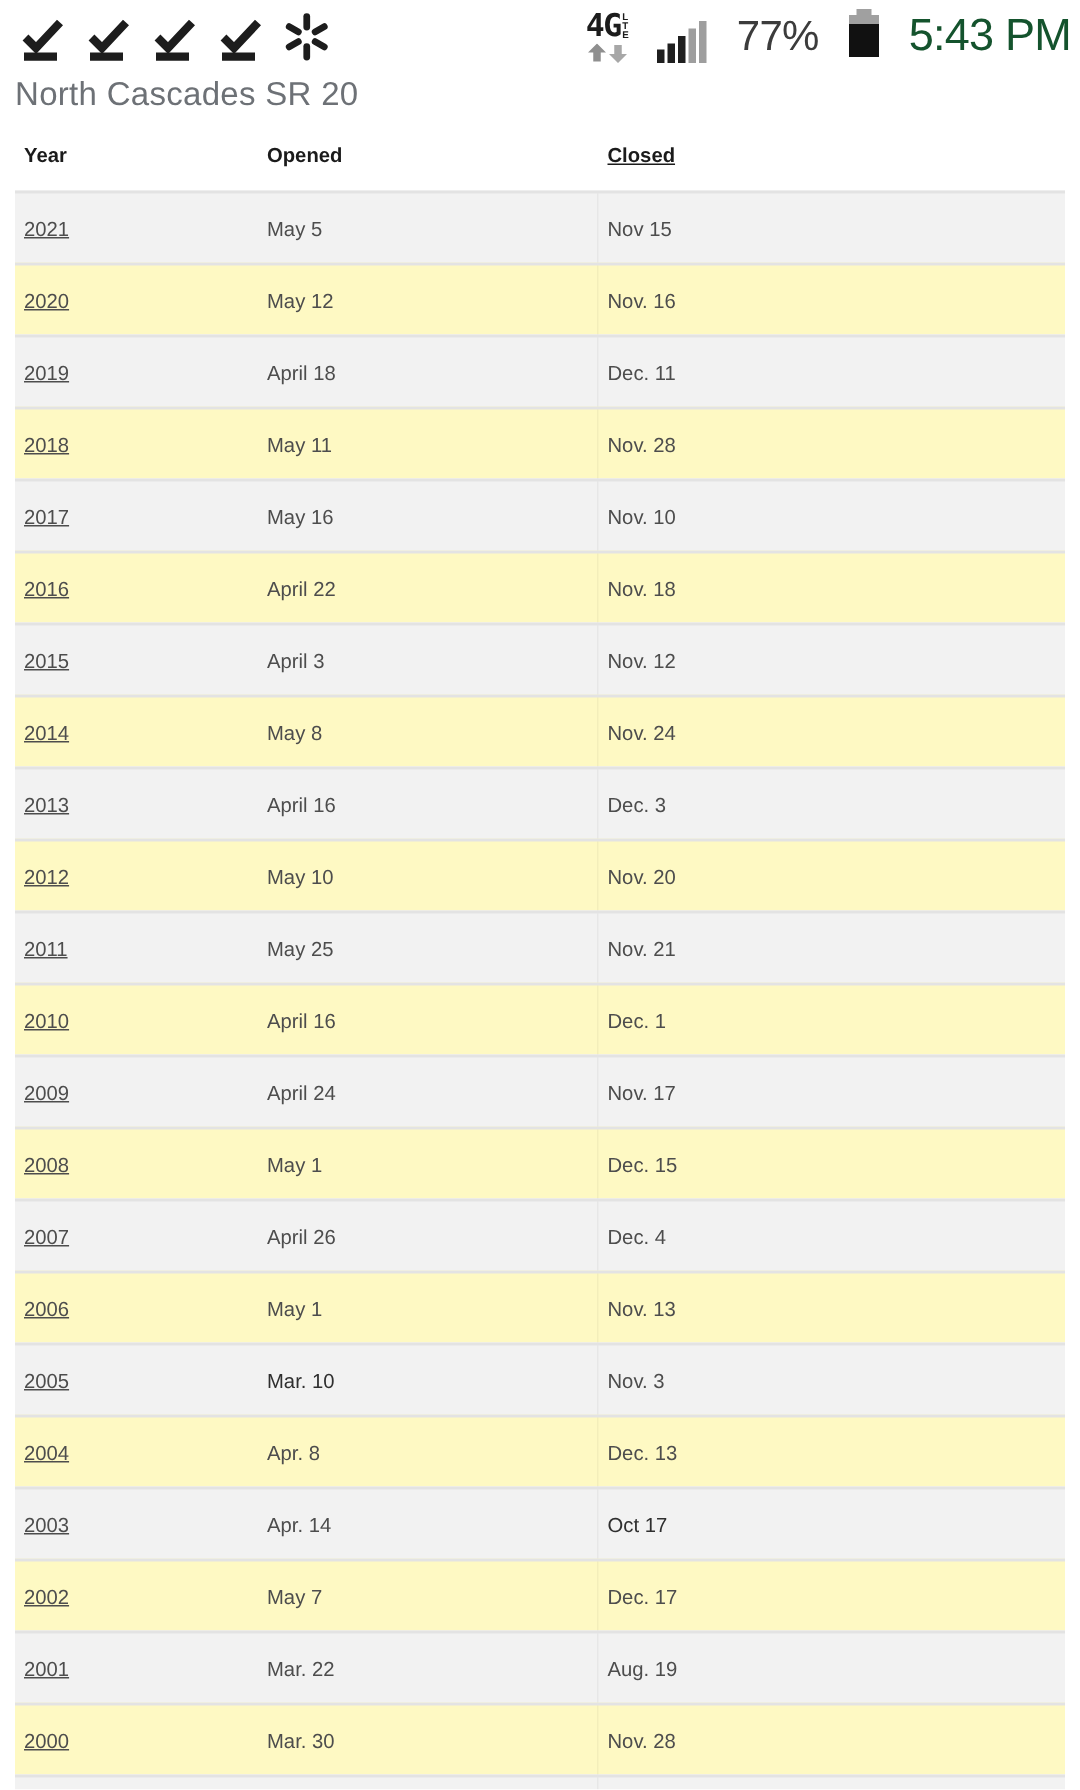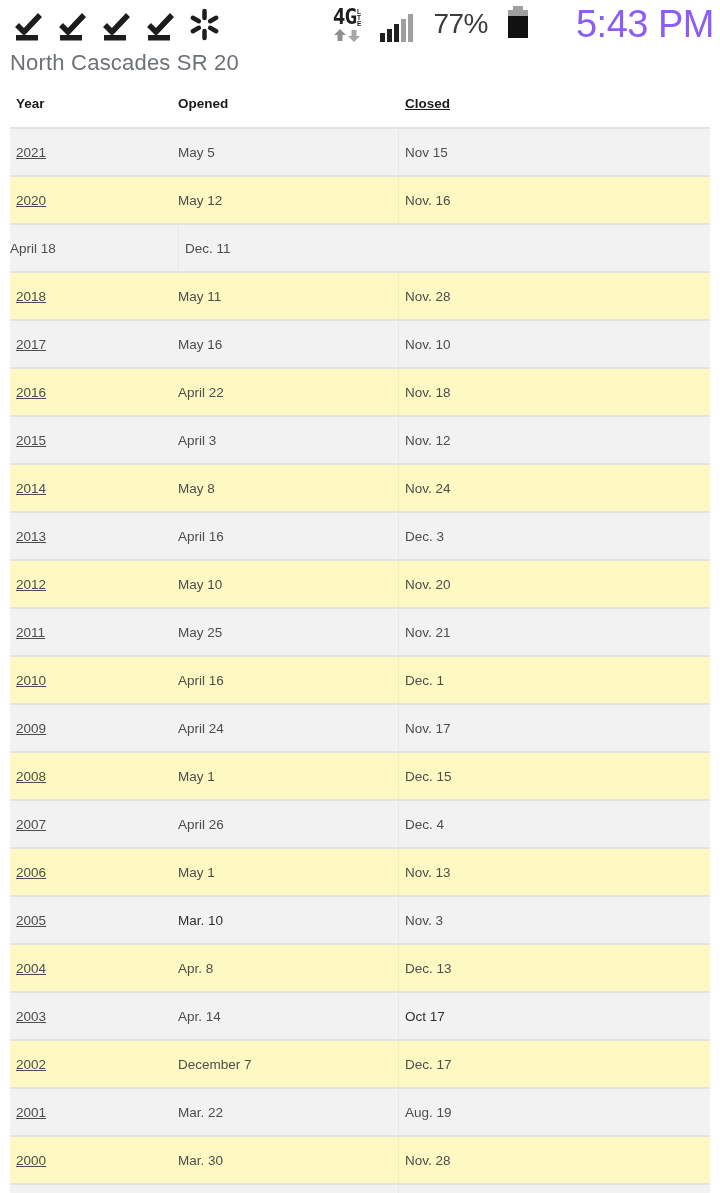--- a/index.html
+++ b/index.html
@@ -14,21 +14,21 @@
   .net { display:flex; flex-direction:column; align-items:center; line-height:1; }
   .net-top { display:flex; align-items:flex-start; }
   .net-4g { font-size:21px; font-weight:bold; color:#1c1c1c; letter-spacing:-1px; font-family:"DejaVu Sans Mono", monospace; }
   .net-lte { display:flex; flex-direction:column; font-size:6.5px; font-weight:bold; color:#1c1c1c; line-height:6px; margin:2px 0 0 1px; }
   .net-arrows { margin-top:1px; }
   .pct { font-size:28px; color:#3c3c3c; letter-spacing:-0.5px; }
   .battery { width:22px; height:36px; display:flex; flex-direction:column; align-items:center; }
   .battery .nub { width:10px; height:4px; background:#a0a0a0; }
   .battery .body { width:20px; height:28px; background:#a0a0a0; position:relative; }
   .battery .fill { position:absolute; bottom:0; left:0; width:100%; height:78%; background:#111; }
-  .clock { font-size:38px; color:#8b5cf6; letter-spacing:-0.5px;margin-left:28px; }
+  .clock { font-size:30px; color:#14532d; letter-spacing:-0.5px; }
 
   
   .page-title { height:32px; line-height:30px; margin:0 10px; font-size:22px; color:#6d7176; font-weight:400; letter-spacing:0.2px; }
 
   
   .tbl { margin:0 10px; width:700px; }
   .hdr-row, .row { display:grid; grid-template-columns:168px 220px 1fr; align-items:center; }
   .hdr-row { height:47px; }
   .hdr-cell { font-size:13.5px; font-weight:bold; color:#1b1b1b; }
   .hdr-cell.c1 { padding-left:6px; }
@@ -129,20 +129,21 @@
     <div class="cell c3">Nov 15</div>
   </div>
 
   <div class="row">
     <div class="cell c1">2020</div>
     <div class="cell c2">May 12</div>
     <div class="cell c3">Nov. 16</div>
   </div>
 
   <div class="row alt">
+    <div class="cell c1">2019</div>
     <div class="cell c2">April 18</div>
     <div class="cell c3">Dec. 11</div>
   </div>
 
   <div class="row">
     <div class="cell c1">2018</div>
     <div class="cell c2">May 11</div>
     <div class="cell c3">Nov. 28</div>
   </div>
 
@@ -231,21 +232,21 @@
   </div>
 
   <div class="row alt">
     <div class="cell c1">2003</div>
     <div class="cell c2">Apr. 14</div>
     <div class="cell c3 bold">Oct 17</div>
   </div>
 
   <div class="row">
     <div class="cell c1">2002</div>
-    <div class="cell c2">December 7</div>
+    <div class="cell c2">May 7</div>
     <div class="cell c3">Dec. 17</div>
   </div>
 
   <div class="row alt">
     <div class="cell c1">2001</div>
     <div class="cell c2">Mar. 22</div>
     <div class="cell c3">Aug. 19</div>
   </div>
 
   <div class="row">

